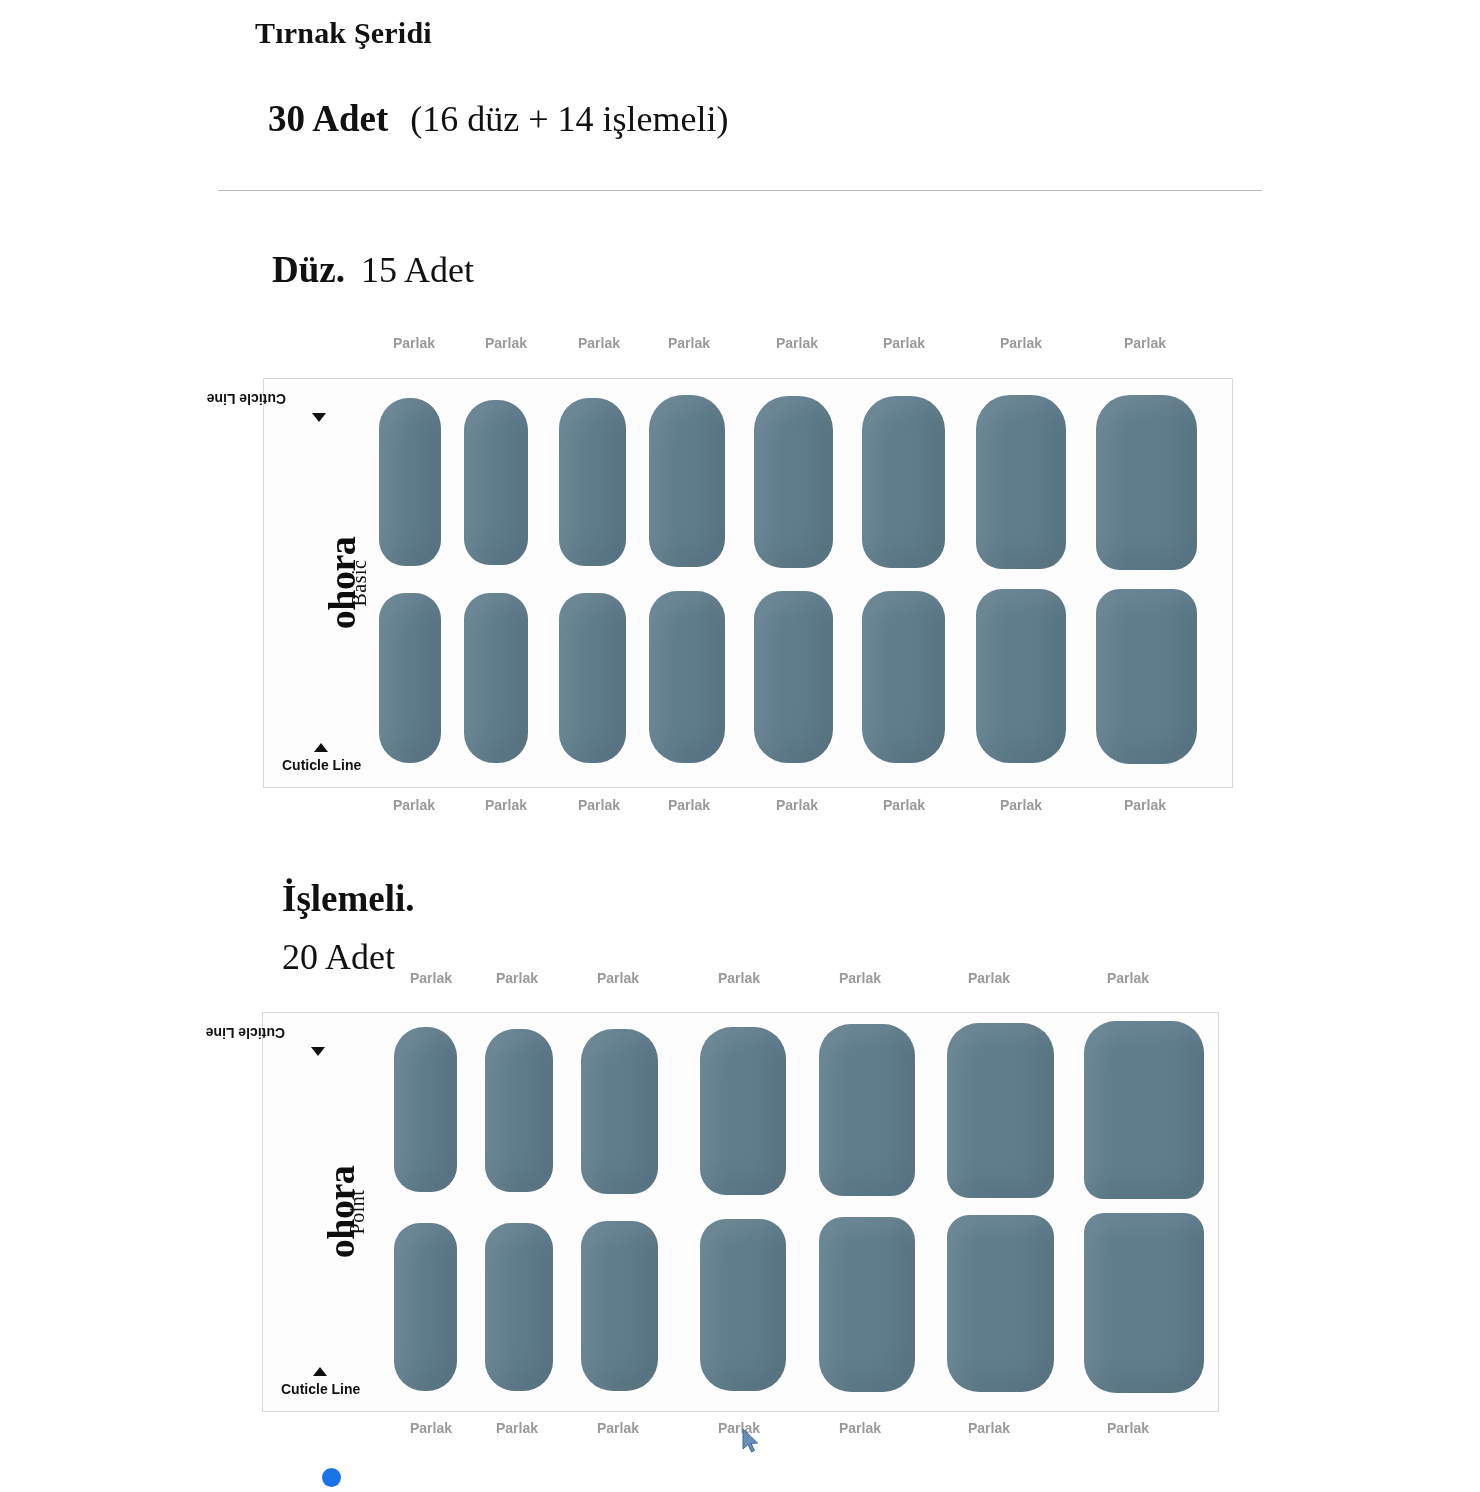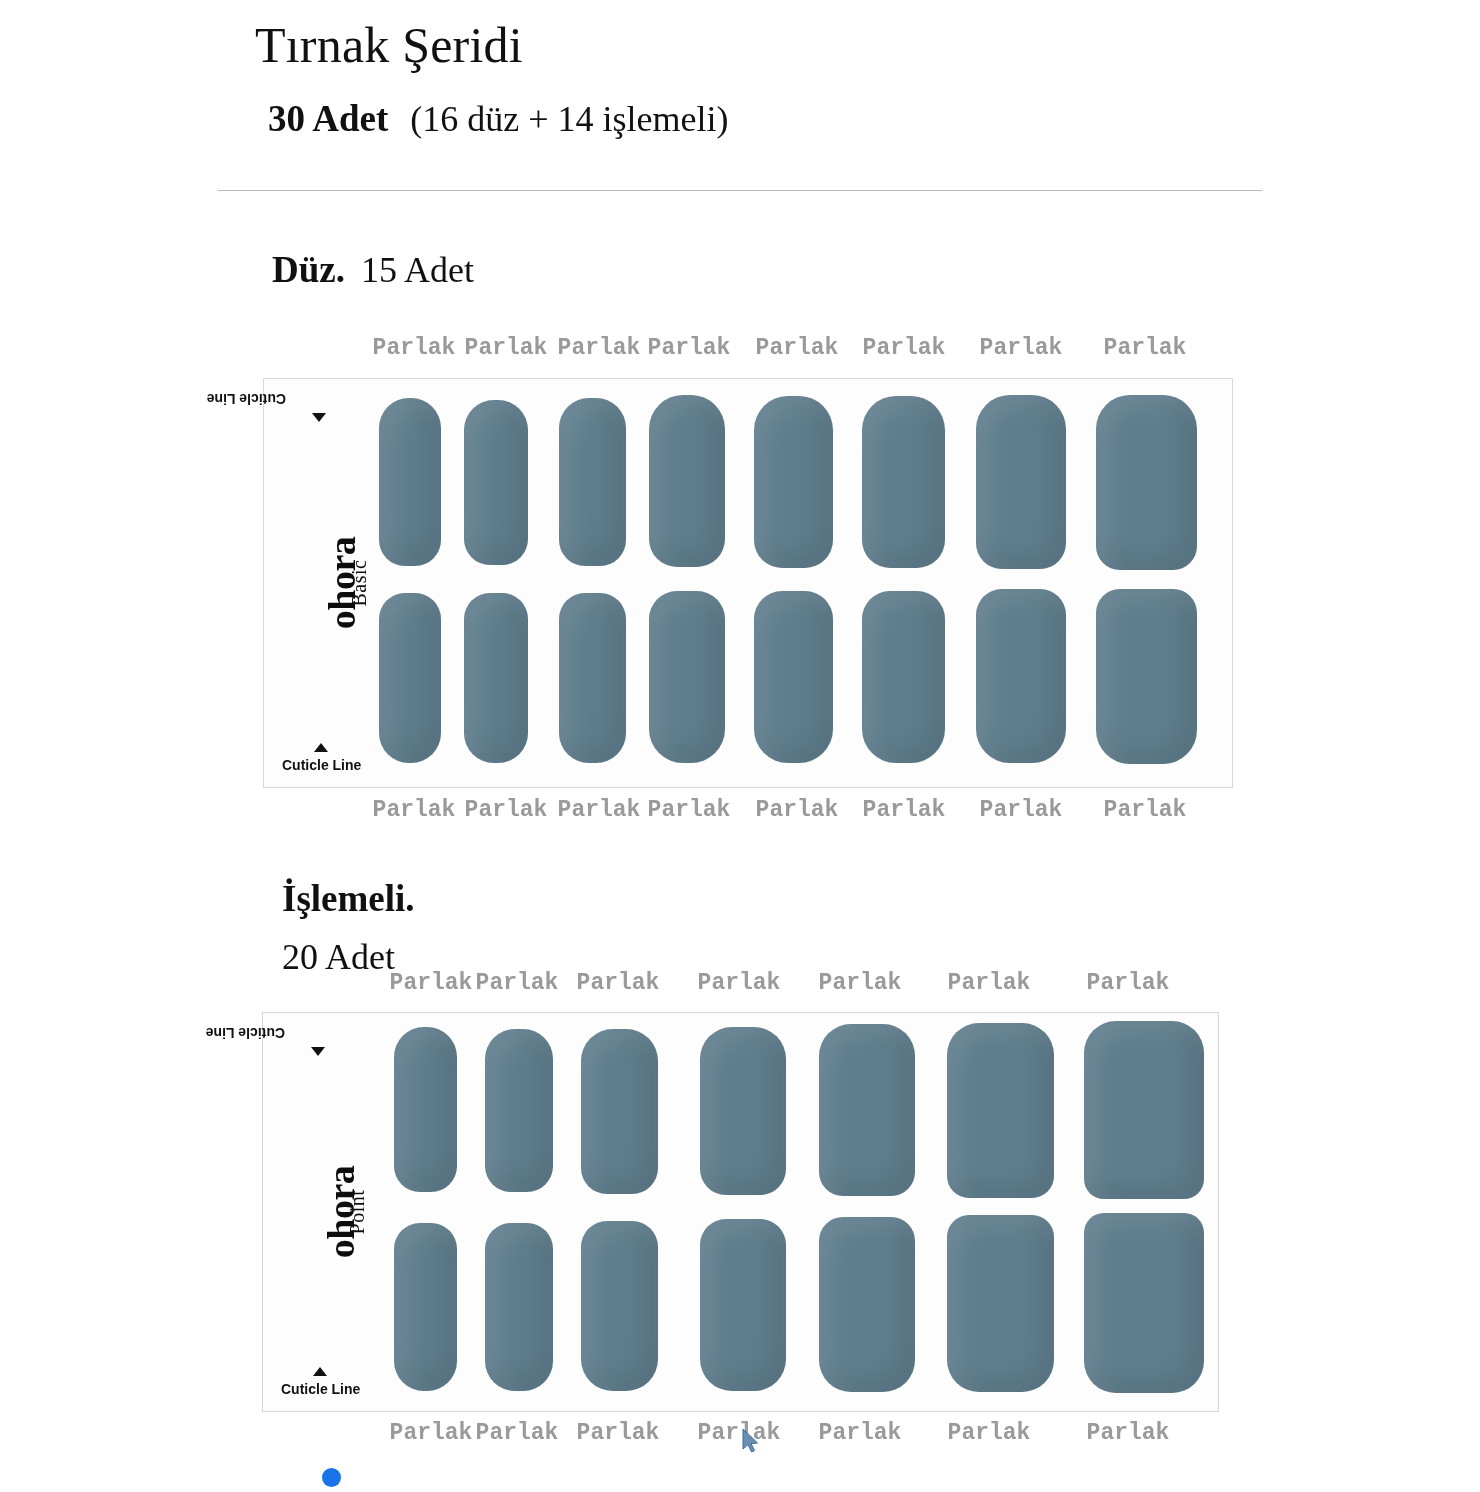--- a/index.html
+++ b/index.html
@@ -19,22 +19,22 @@
     position: relative;
     width: 1480px;
     height: 1492px;
   }
 
   
   .title-main {
     position: absolute;
     left: 255px;
     top: 16px;
-    font-size: 50px;
-    font-weight: 400;
+    font-size: 30px;
+    font-weight: 700;
     letter-spacing: 0.2px;
     color: #111111;
   }
   .subtitle-row {
     position: absolute;
     left: 268px;
     top: 97px;
     display: flex;
     align-items: center;
     gap: 22px;
@@ -84,22 +84,22 @@
   #block-point { left: 262px; top: 970px; width: 960px; height: 480px; }
 
   .label-row {
     position: absolute;
     left: 0;
     width: 100%;
     height: 26px;
   }
   .label-row span {
     position: absolute;
-    font-family: Liberation Mono, monospace;
-    font-size: 23px;
+    font-family: Liberation Sans, sans-serif;
+    font-size: 14px;
     font-weight: 700;
     color: #9a9a9a;
     white-space: nowrap;
     transform: translateX(-50%);
   }
 
   .sheet {
     position: absolute;
     left: 0;
     background: #fdfdfd;

